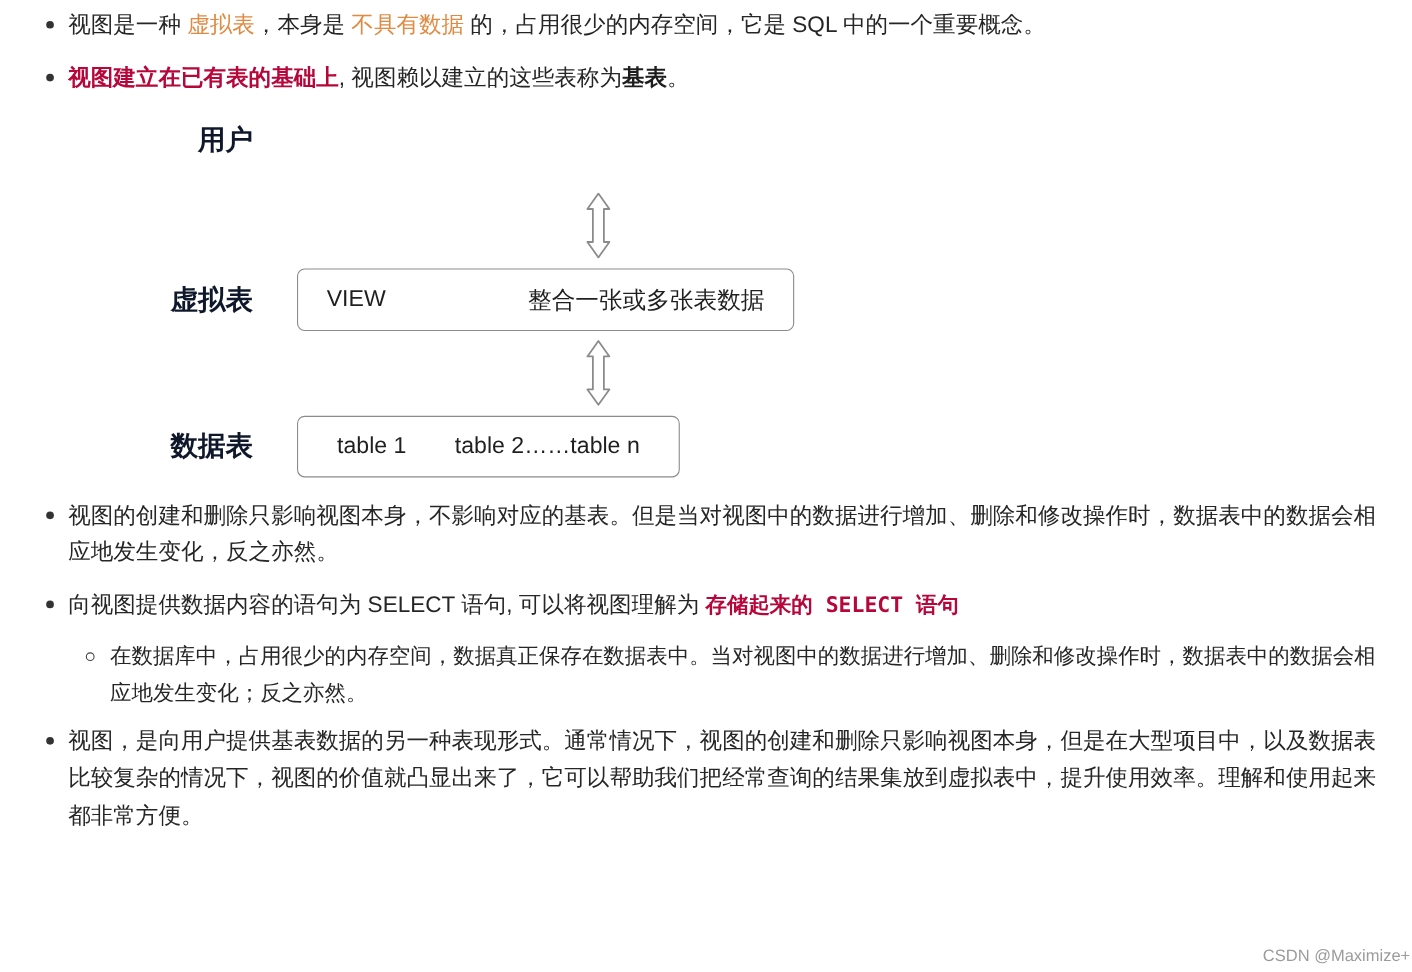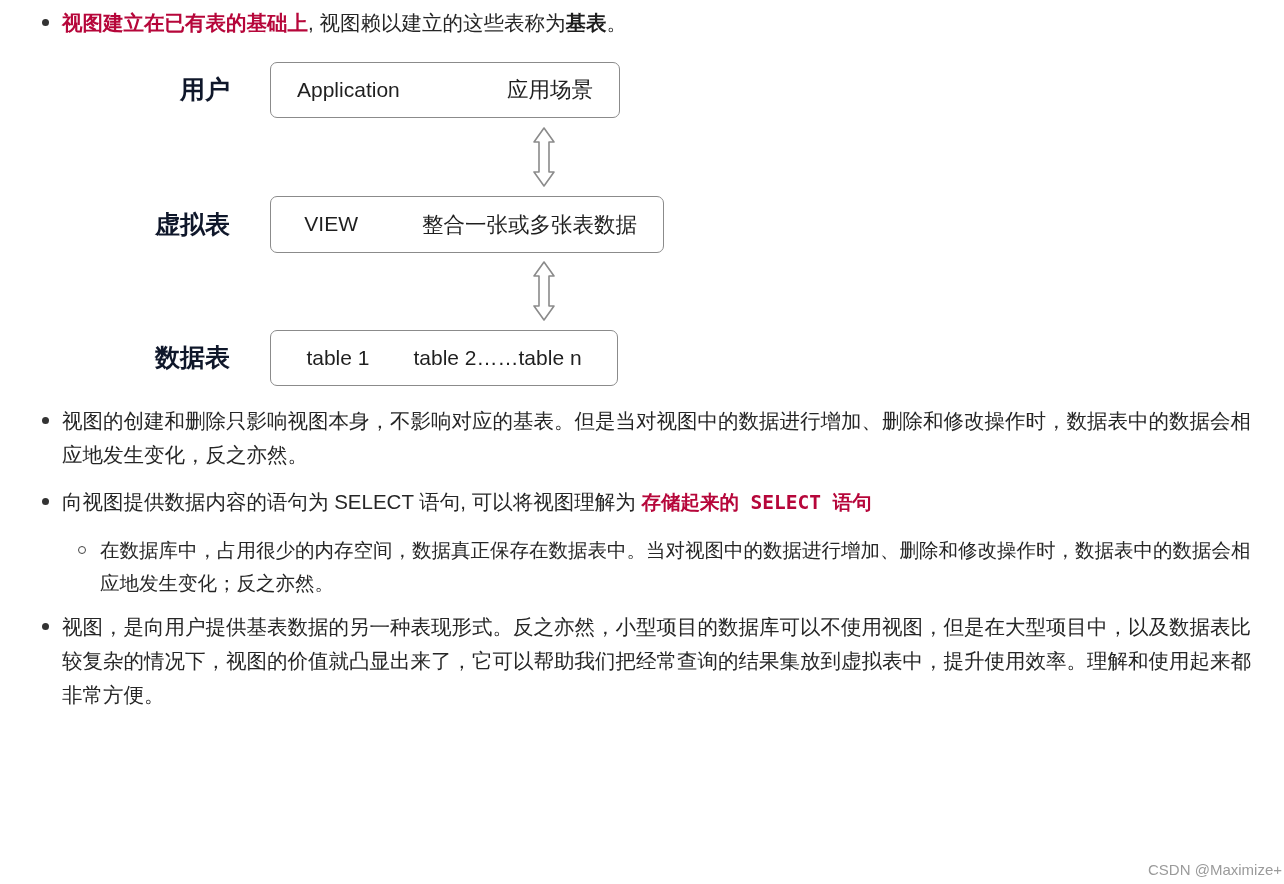--- a/index.html
+++ b/index.html
@@ -121,24 +121,24 @@
     align-items: center;
     background: #fff;
   }
   .box-app {
     width: 350px;
     height: 56px;
     padding: 0 26px;
     justify-content: space-between;
   }
   .box-view {
-    width: 394px;
+    width: 452px;
     height: 57px;
     padding: 0 26px;
-    justify-content: flex-end;
+    justify-content: space-between;
     gap: 64px;
   }
   .box-table {
     width: 348px;
     height: 56px;
     padding: 0 26px;
     justify-content: center;
     gap: 44px;
   }
   .box-text {
@@ -167,32 +167,31 @@
   }
 </style>
 </head>
 <body>
 
 <div class="page">
 
 
   <ul class="bullets">
     <li class="bullet">
+      <span>视图是一种 </span><span class="hl-orange">虚拟表</span><span>，本身是 </span><span class="hl-orange">不具有数据</span><span> 的，占用很少的内存空间，它是 SQL 中的一个重要概念。</span>
+    </li>
+    <li class="bullet">
       <span class="hl-red-bold">视图建立在已有表的基础上</span><span>, 视图赖以建立的这些表称为</span><span class="hl-bold">基表</span><span>。</span>
     </li>
   </ul>
 
   <div class="diagram">
 
     <div class="diag-row" style="top: 8px;">
       <div class="diag-label">用户</div>
-      <div class="diag-box box-app">
-        <span class="box-text">Application</span>
-        <span class="box-text cn">应用场景</span>
-      </div>
     </div>
 
     <div class="arrow" style="top: 72px;">
       <svg width="28" height="62" viewBox="0 0 28 62">
         <polygon points="14,2 24,16 19,16 19,46 24,46 14,60 4,46 9,46 9,16 4,16" fill="#ffffff" stroke="#8b8b8b" stroke-width="1.6" stroke-linejoin="round"></polygon>
       </svg>
     </div>
 
     <div class="diag-row" style="top: 142px;">
       <div class="diag-label">虚拟表</div>
@@ -221,18 +220,18 @@
   <ul class="bullets">
     <li class="bullet">视图的创建和删除只影响视图本身，不影响对应的基表。但是当对视图中的数据进行增加、删除和修改操作时，数据表中的数据会相应地发生变化，反之亦然。</li>
 
     <li class="bullet">
       <span>向视图提供数据内容的语句为 SELECT 语句, 可以将视图理解为</span>
       <span class="red-mono-bold">存储起来的 SELECT 语句</span>
     </li>
 
     <li class="sub-bullet">在数据库中，占用很少的内存空间，数据真正保存在数据表中。当对视图中的数据进行增加、删除和修改操作时，数据表中的数据会相应地发生变化；反之亦然。</li>
 
-    <li class="bullet">视图，是向用户提供基表数据的另一种表现形式。反之亦然，小型项目的数据库可以不使用视图，但是在大型项目中，以及数据表比较复杂的情况下，视图的价值就凸显出来了，它可以帮助我们把经常查询的结果集放到虚拟表中，提升使用效率。理解和使用起来都非常方便。</li>
+    <li class="bullet">视图，是向用户提供基表数据的另一种表现形式。通常情况下，视图的创建和删除只影响视图本身，但是在大型项目中，以及数据表比较复杂的情况下，视图的价值就凸显出来了，它可以帮助我们把经常查询的结果集放到虚拟表中，提升使用效率。理解和使用起来都非常方便。</li>
   </ul>
 
   <div class="csdn-watermark">CSDN @Maximize+</div>
 
 </div>
 
 </body></html>

